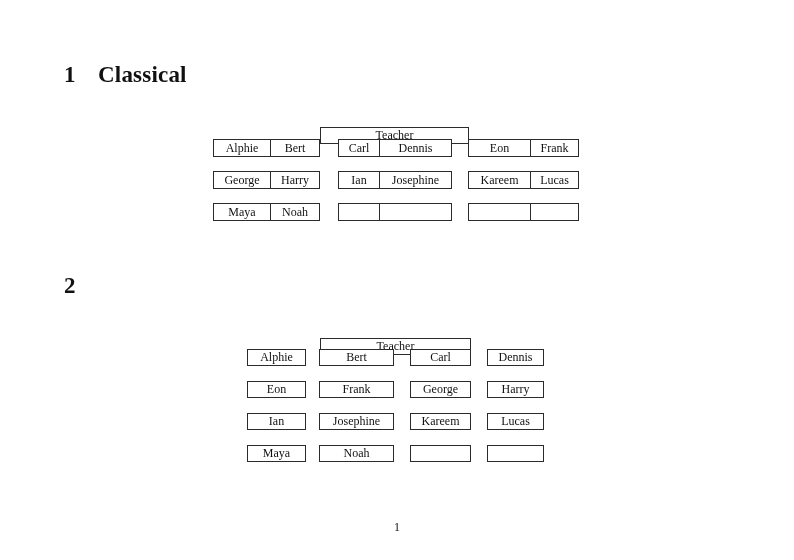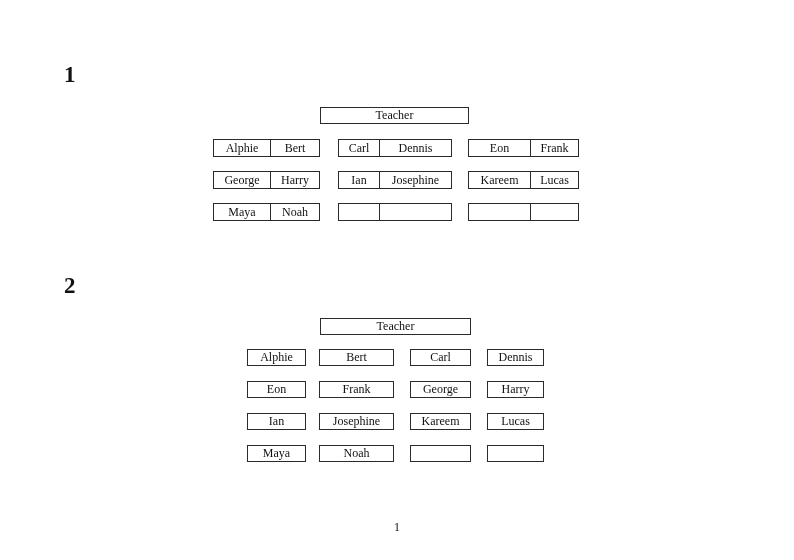--- a/index.html
+++ b/index.html
@@ -20,20 +20,21 @@
     letter-spacing:0.2px;
   }
   .heading .sec-num { width:34px; }
   .teacher-box {
     position:absolute;
     border:1px solid #2b2b2b;
     box-sizing:border-box;
     display:flex; align-items:center; justify-content:center;
     font-size:12px;
     background:#ffffff;
+    margin-top:20px;
   }
   .desk {
     position:absolute;
     border:1px solid #2b2b2b;
     box-sizing:border-box;
     display:flex;
     height:18px;
     background:#ffffff;
   }
   .desk .cell {
@@ -79,20 +80,21 @@
     font-size:12px;
   }
 </style>
 </head>
 <body>
 
 <div class="page">
 
   <div class="heading h1">
     <span class="sec-num">1</span>
+    <span class="sec-title">Classical</span>
   </div>
 
   <div class="teacher-box teacher1">
     <span>Teacher</span>
   </div>
 
   <div class="desk colA r1">
     <div class="cell first">Alphie</div>
     <div class="cell second">Bert</div>
   </div>

